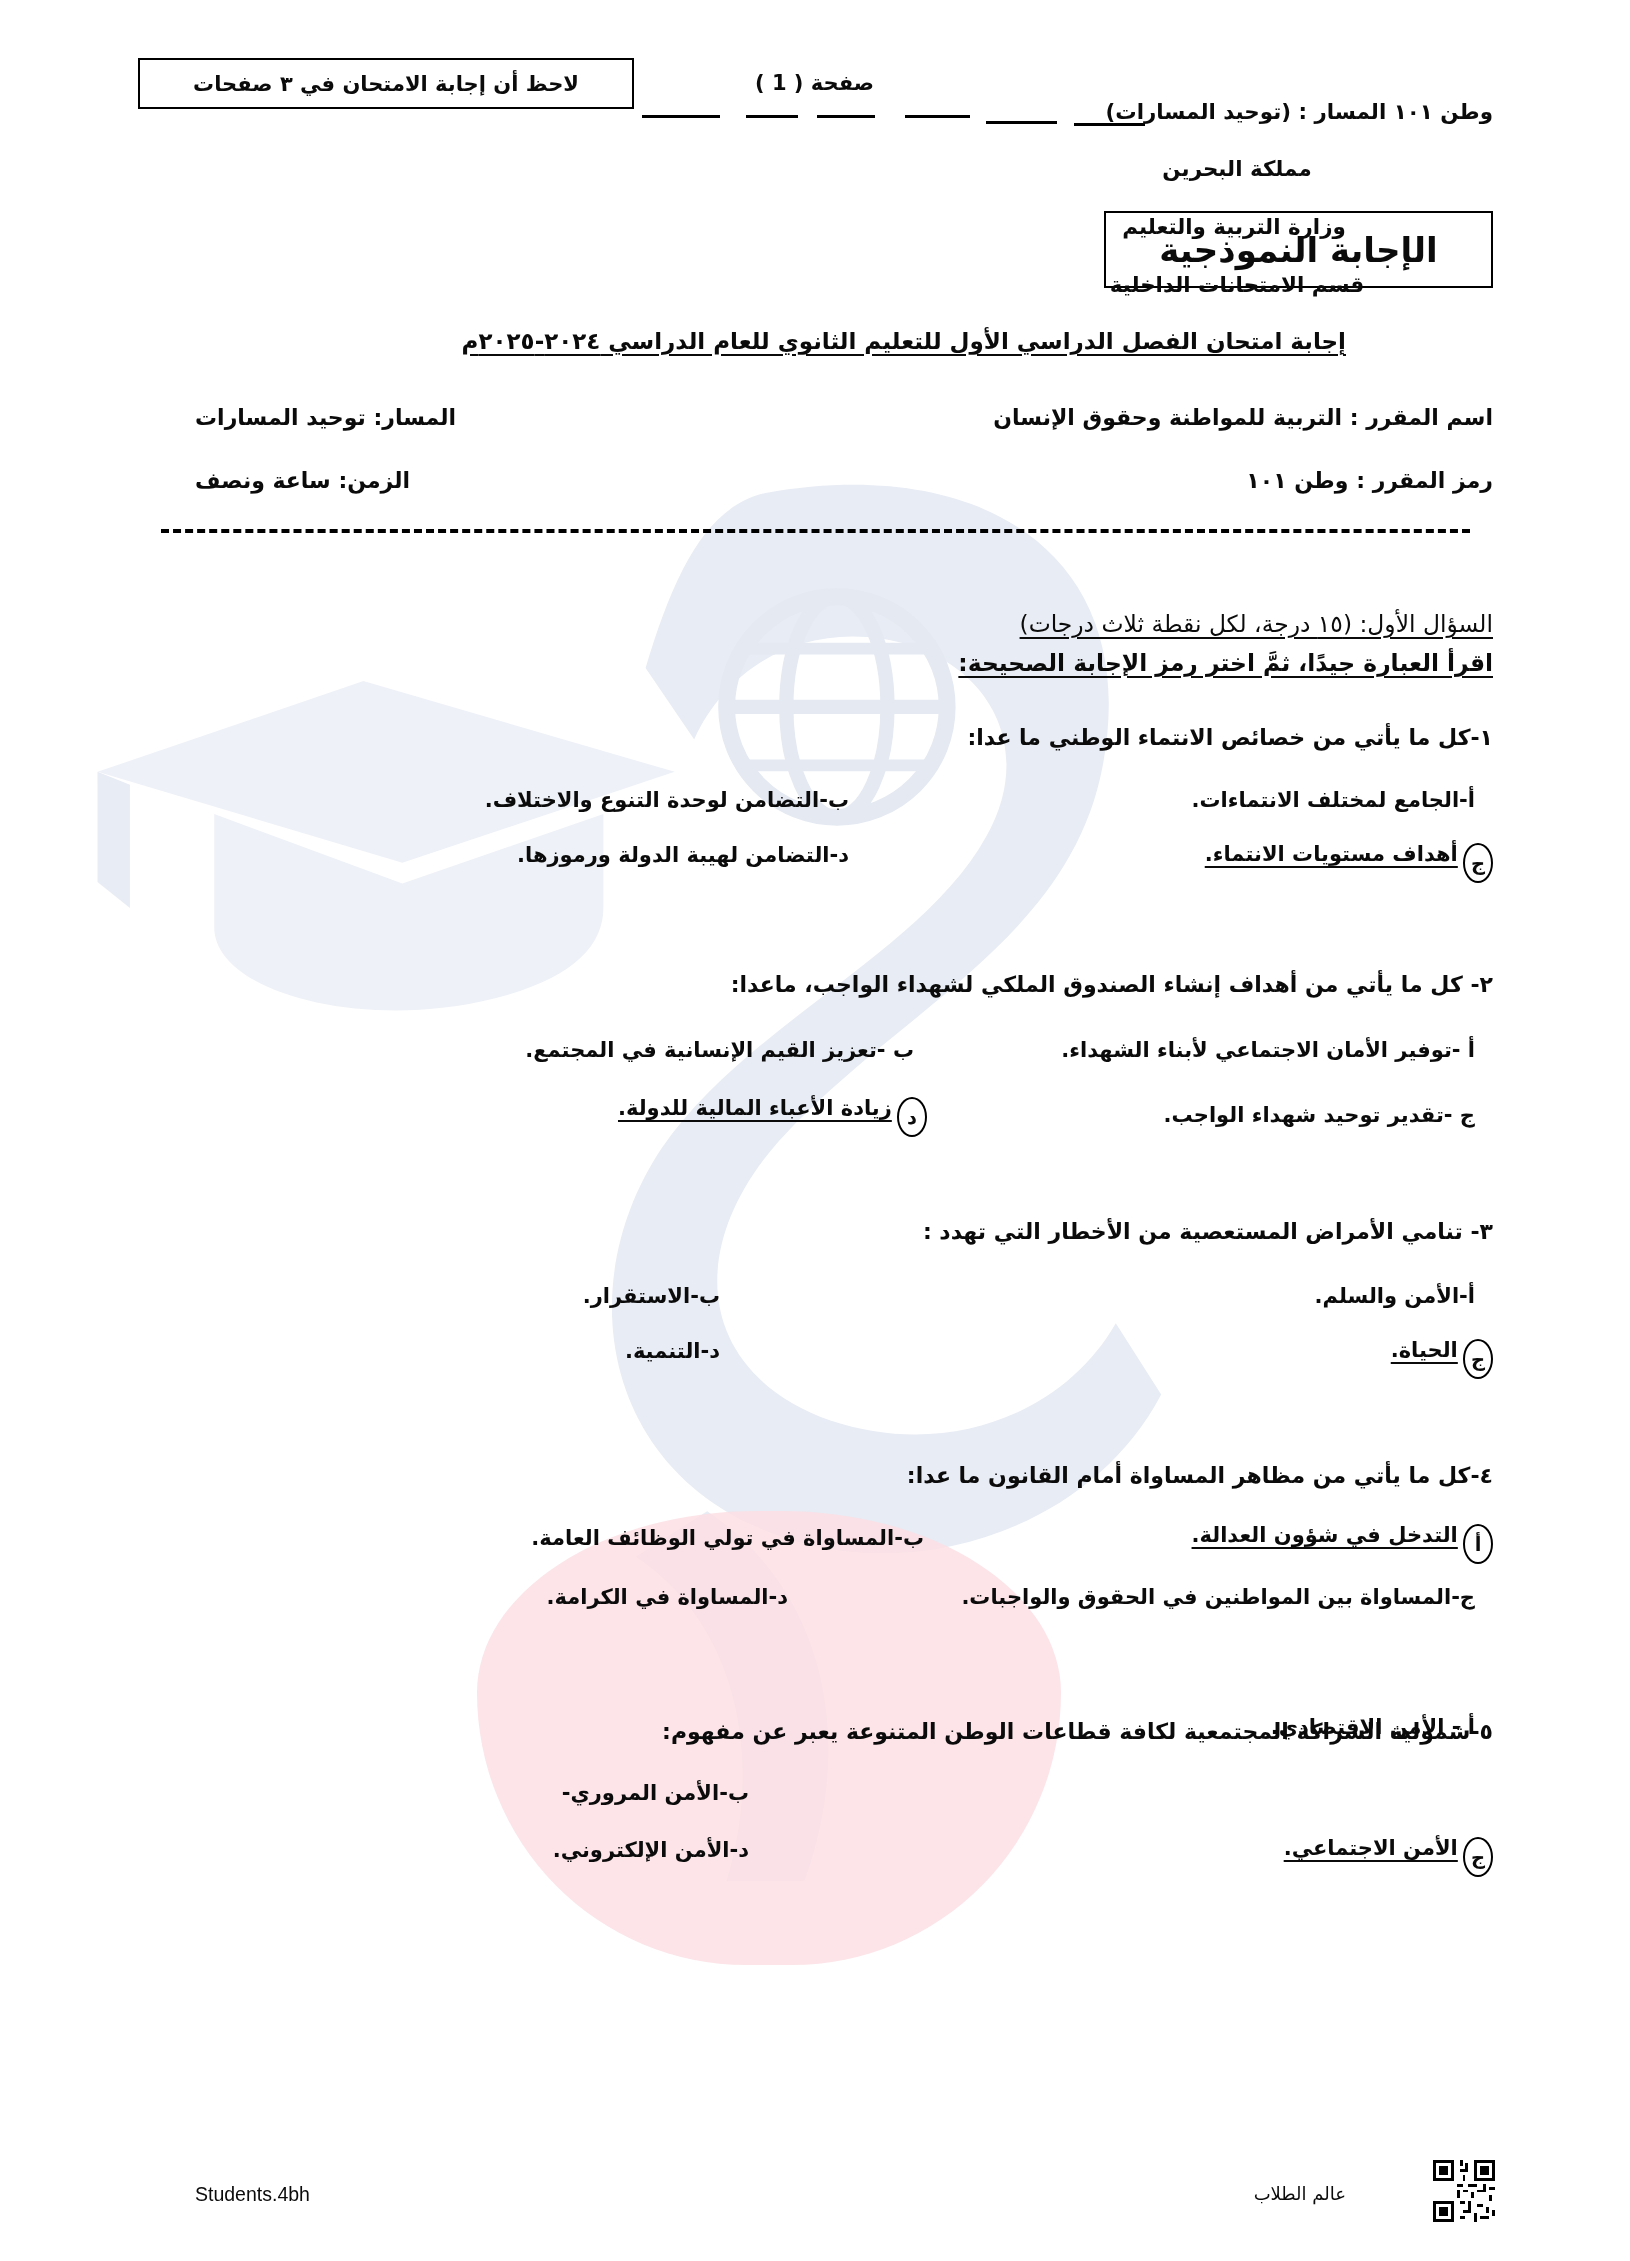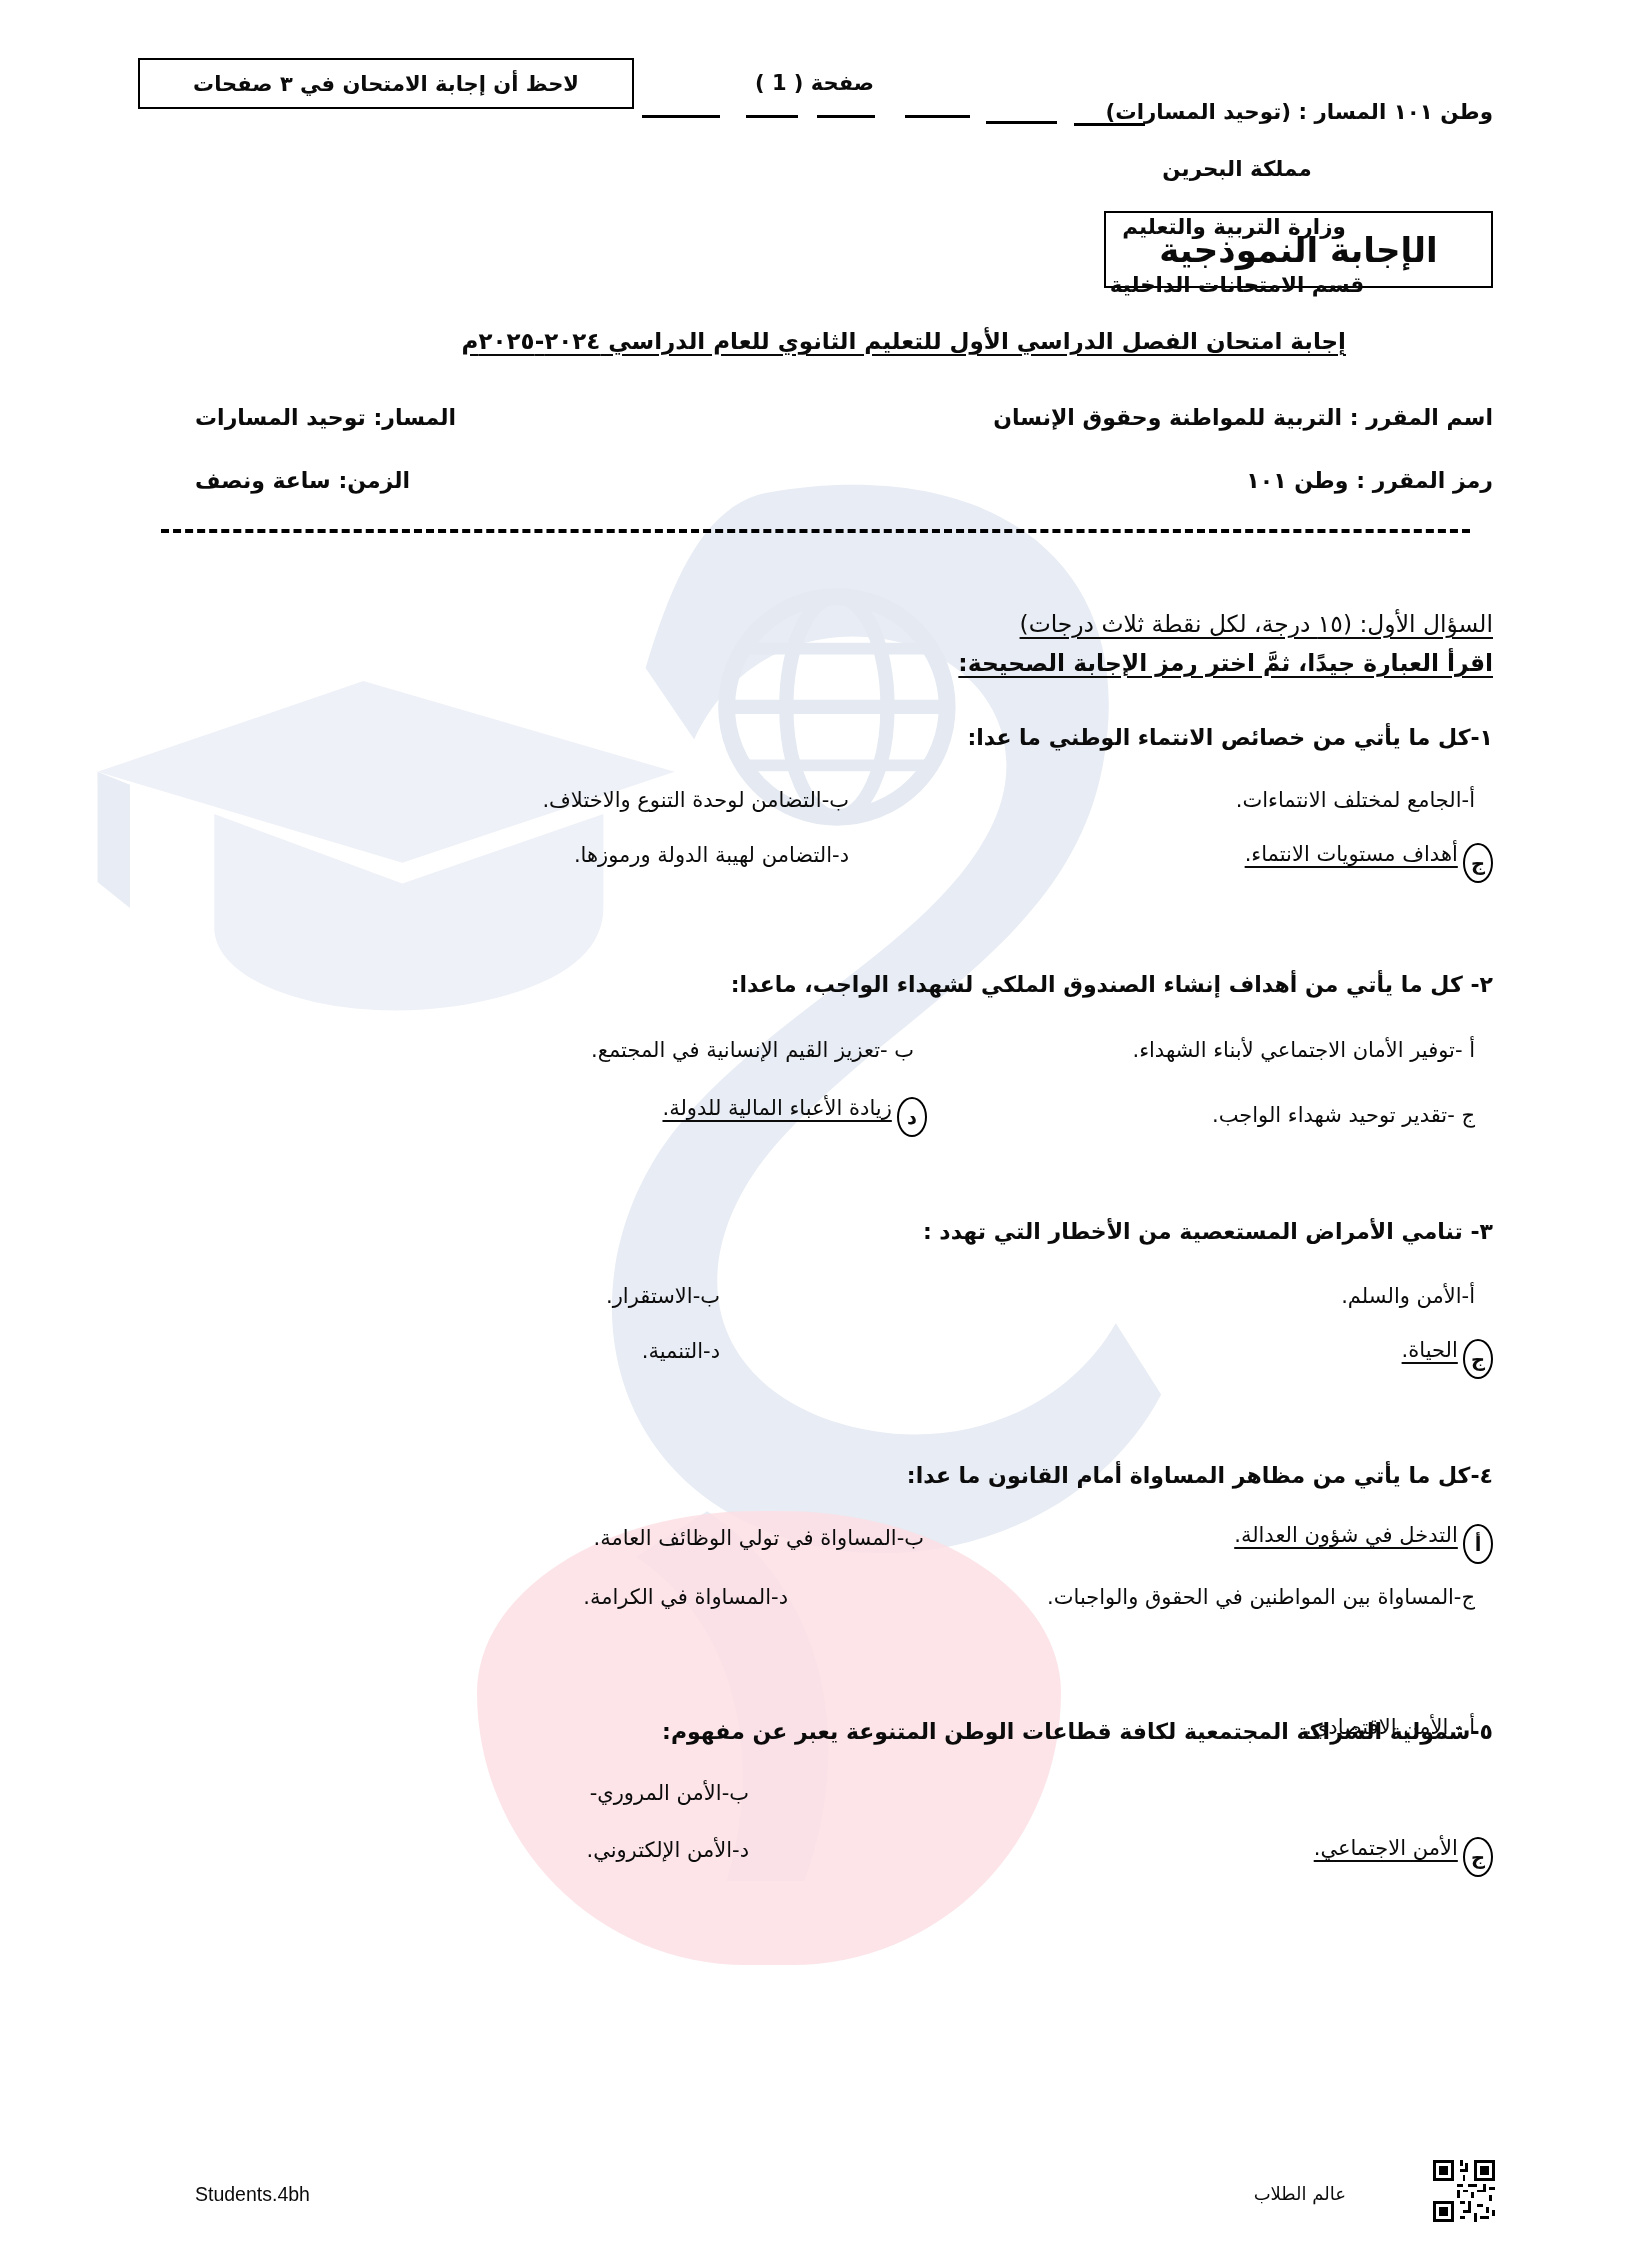--- a/index.html
+++ b/index.html
@@ -83,21 +83,21 @@
   }
 
   
   #q-head   { right:138px; top:584px; font-size:23.4px; font-weight:normal;
               text-decoration:underline; text-underline-offset:5.2px;margin-top:26px; }
   #q-instr  { right:138px; top:649px; font-size:23.4px; font-weight:bold;
               text-decoration:underline; text-underline-offset:5.2px; }
 
   
   .q-stem { font-size:22px; font-weight:bold; }
-  .opt    { font-size:21px; font-weight:normal; }
+  .opt    { font-size:21px; font-weight:bold; }
   .opt.ans { text-decoration:underline; text-underline-offset:4.5px; }
 
   
   .circle {
     display:inline-block;
     width:30px; height:40px;
     border:2.6px solid #000;
     border-radius:50%;
     text-align:center;
     line-height:38px;

